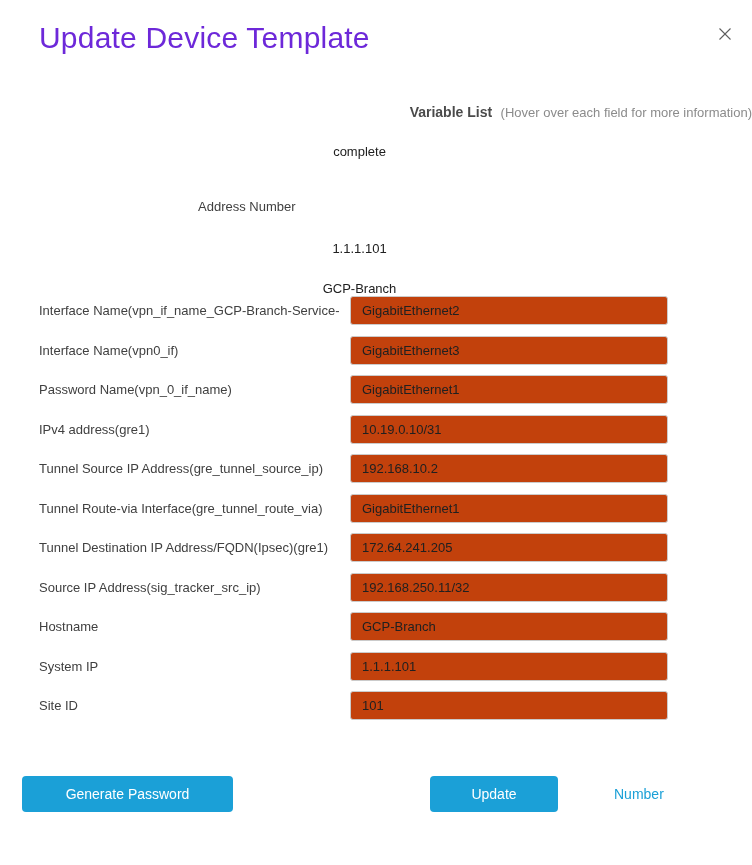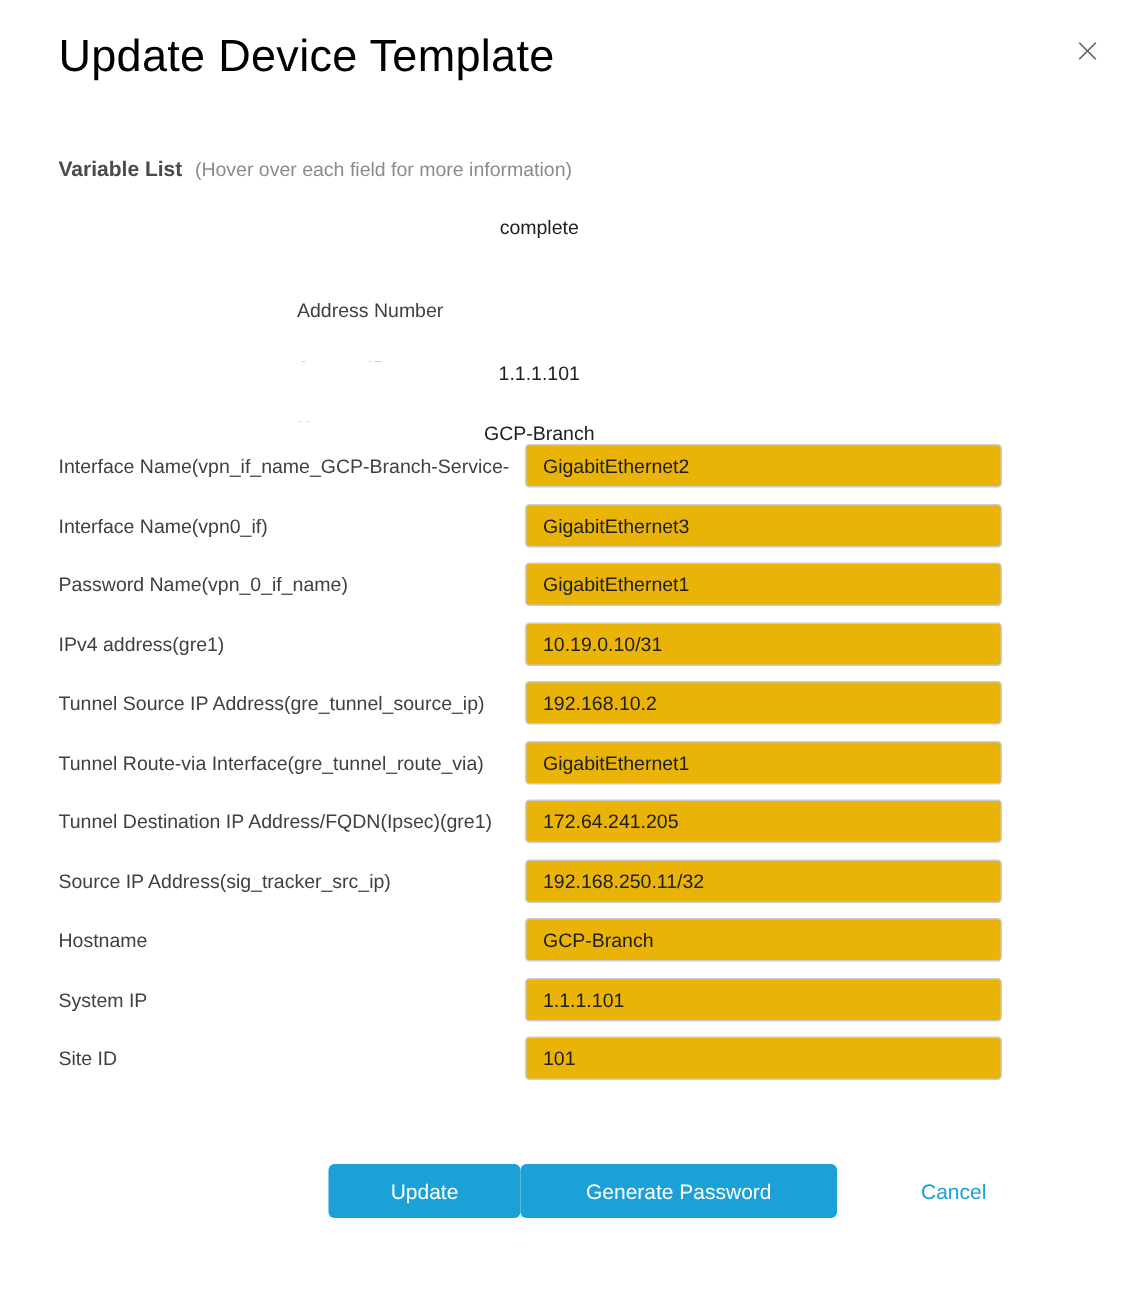--- a/index.html
+++ b/index.html
@@ -14,25 +14,25 @@
 
   .close-btn {
     position: absolute; top: 5px; right: 17px;
     width: 20px; height: 20px;
     background: none; border: none; padding: 0; cursor: pointer;
   }
 
   .dialog-title {
     margin: 20px 0 0 39px;
     font-size: 30px; font-weight: 300;
-    color: #000000; letter-spacing: 0.2px;
+    color: #6d28d9; letter-spacing: 0.2px;
     line-height: 36px;
   }
 
-  .section-heading { margin: 47px 0 0 39px; line-height: 18px; }
+  .section-heading { margin: 47px 0 0 39px; line-height: 18px; text-align: right; }
   .vl-label { font-size: 14px; font-weight: bold; color: #4a4a4a; }
   .vl-hint  { font-size: 13px; color: #8b8b8b; margin-left: 4px; }
 
   .rows { margin-left: 39px; width: 629px; }
 
   .ro-row { display: flex; align-items: center; height: 18px; flex-direction: column; }
   .mt19 { margin-top: 19px; }
   .mt40 { margin-top: 40px; }
   .mt21 { margin-top: 21px; }
   .mt22 { margin-top: 22px; }
@@ -45,21 +45,21 @@
   }
   .ro-value { padding-left: 12px; font-size: 13px; color: #202020; }
 
   .in-row { display: flex; align-items: center; height: 29px; margin-bottom: 10.5px; }
   .field-input {
     width: 318px; height: 29px;
     border: 1px solid #cbcbcb; border-radius: 3px;
     padding: 0 10px 0 11px;
     font-family: "Liberation Sans", sans-serif;
     font-size: 13px; color: #202020;
-    background: #eab308; outline: none;
+    background: #c2410c; outline: none;
   }
 
   .footer { display: flex; align-items: center; margin: 56px 0 0 22px; }
   .btn {
     height: 36px; border: none; border-radius: 4px;
     background: var(--accent, #1ba0d7); color: #ffffff;
     font-family: "Liberation Sans", sans-serif;
     font-size: 14px; cursor: pointer;
   }
   .btn-generate { width: 211px; }
@@ -149,18 +149,18 @@
       <input class="field-input" type="text" value="1.1.1.101" style="">
     </div>
     <div class="in-row">
       <div class="row-label">Site ID</div>
       <input class="field-input" type="text" value="101" style="">
     </div>
 
   </div>
 
   <div class="footer">
+    <button class="btn btn-generate">Generate Password</button>
     <button class="btn btn-update">Update</button>
-    <button class="btn btn-generate">Generate Password</button>
-    <a class="cancel-link">Cancel</a>
+    <a class="cancel-link">Number</a>
   </div>
 
 </div>
 
 </body></html>

